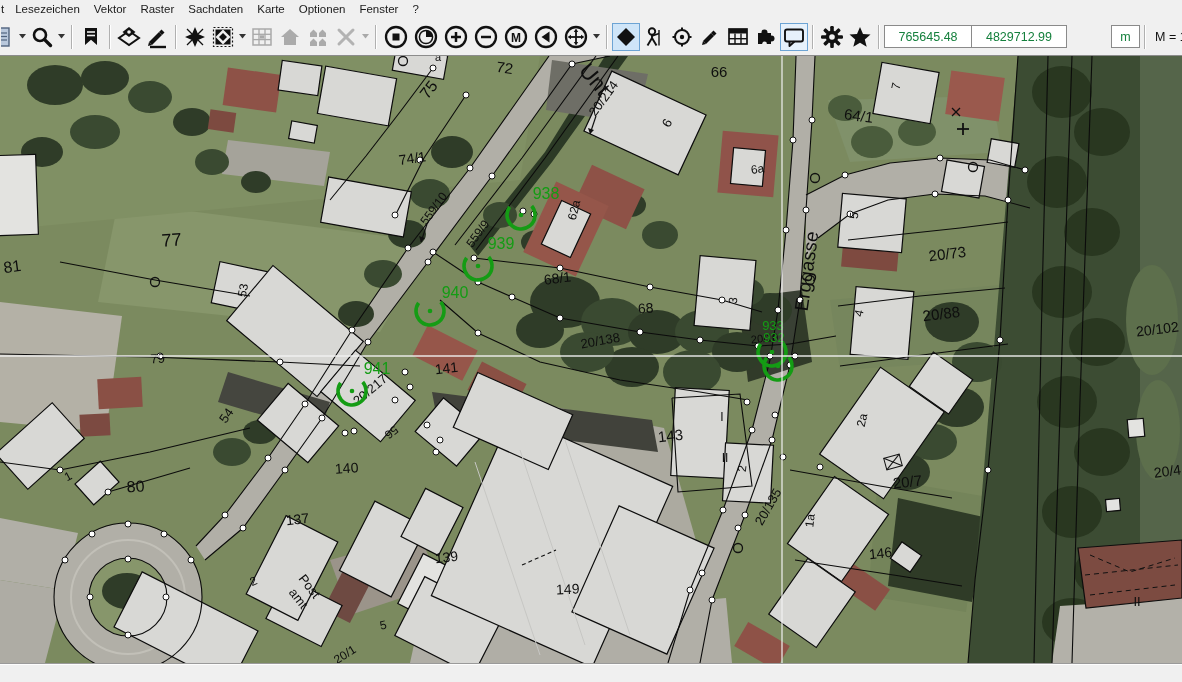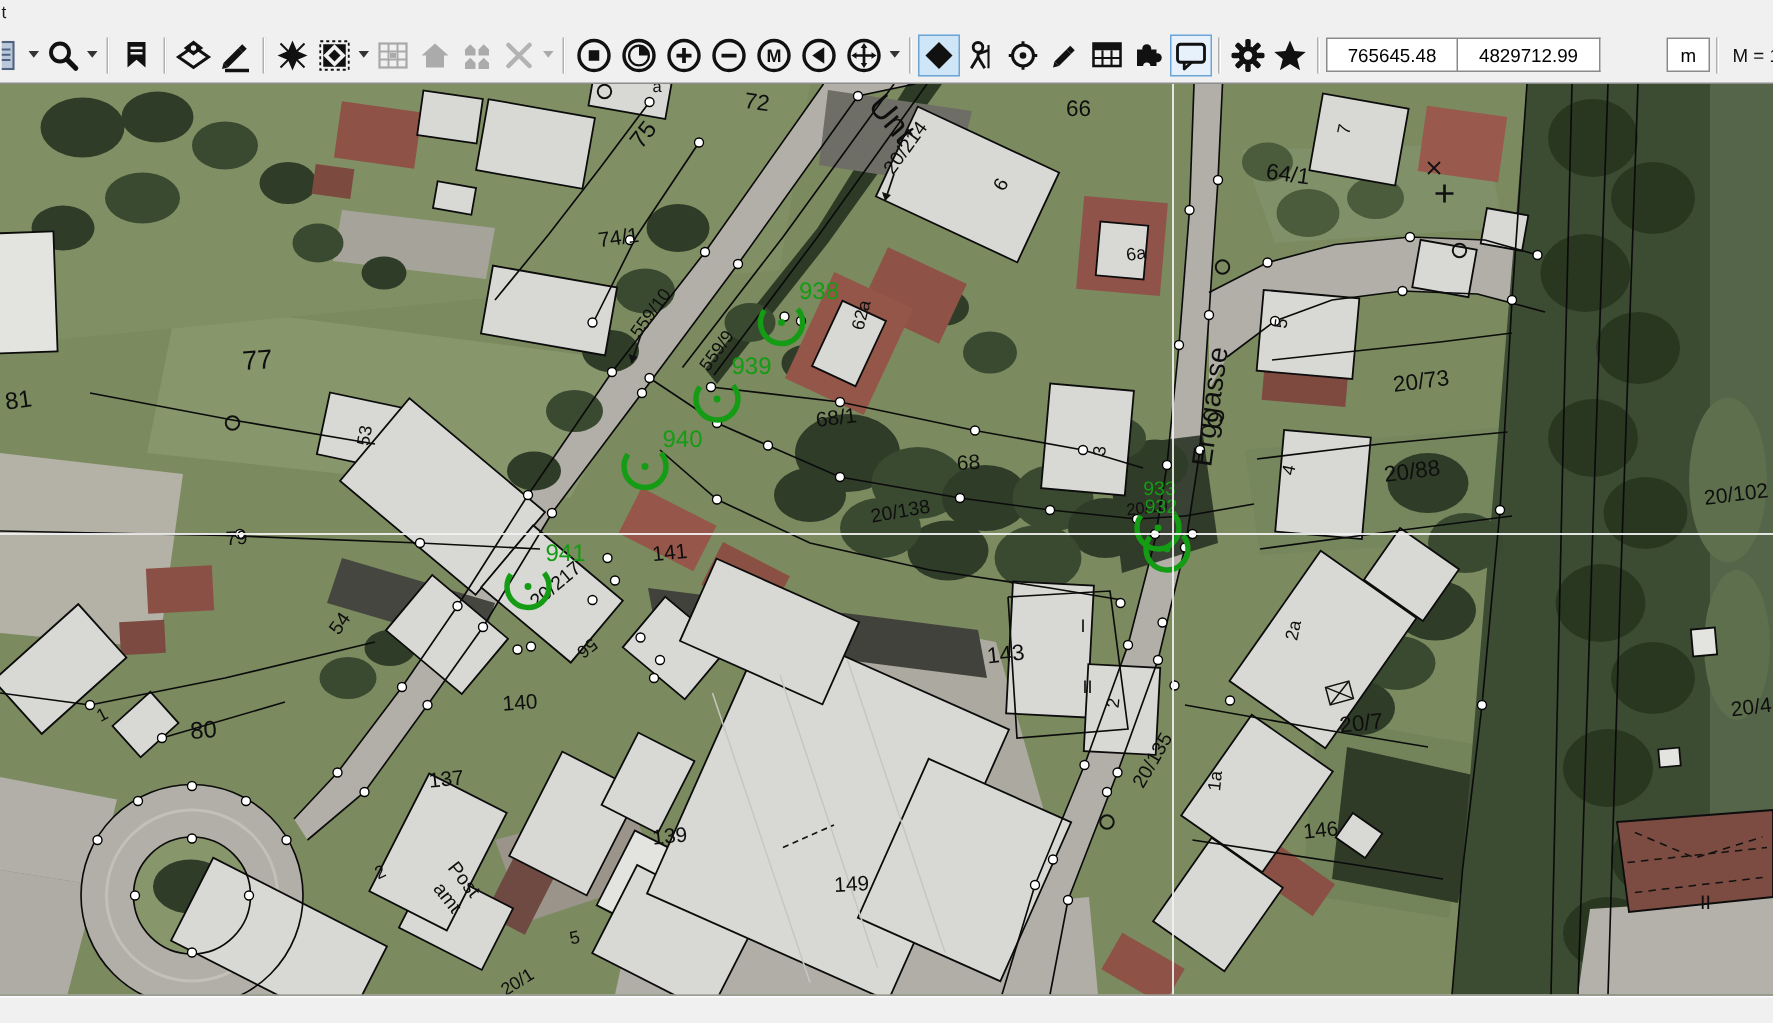--- a/index.html
+++ b/index.html
@@ -12,37 +12,47 @@
   
   .toolbar{height:37px;display:flex;align-items:center;background:#f0f0f0;border-bottom:1px solid #8c8c8c;}
   .tb{width:28px;height:28px;border:1px solid transparent;background:transparent;padding:0;margin:0;
       display:flex;align-items:center;justify-content:center;flex:none;}
   .tb.circ{width:30px;}
   .tb.cut{width:17px;overflow:hidden;justify-content:flex-end;margin-left:0;}
   .tb.active{background:#cfe5f8;border:1px solid #6da4d4;}
   .tb.active2{background:#e6f1fb;border:1px solid #6da4d4;}
   .caret{width:11px;height:28px;display:flex;align-items:center;justify-content:center;flex:none;}
   .sep{width:1px;height:24px;background:#b0b0b0;border-right:1px solid #ffffff;margin:0 4px;flex:none;}
-  .coordbox{height:21px;background:#ffffff;border:1px solid #8a8a8a;font-size:12.5px;color:#000000;
+  .coordbox{height:21px;background:#ffffff;border:1px solid #8a8a8a;font-size:12.5px;color:#15803d;
       display:flex;align-items:center;justify-content:center;flex:none;}
   .lbl{font-size:12.5px;color:#111;padding:0 5px;white-space:nowrap;}
   svg{display:block;}
   
   .map{position:relative;width:1182px;height:607px;background:#7b8a5f;overflow:hidden;}
   .map svg text{font-family:"Liberation Sans",sans-serif;}
   
   .statusbar{height:19px;background:#f0f0f0;border-top:1px solid #9a9a9a;box-shadow:inset 0 1px 0 #fdfdfd;}
 </style>
 </head>
 <body>
 
 <div class="app">
 
   <div class="menubar">
     <span class="mi mi-partial">t</span>
+    <span id="menuitems" style="display:flex">
+        <span class="mi">Lesezeichen</span>
+        <span class="mi">Vektor</span>
+        <span class="mi">Raster</span>
+        <span class="mi">Sachdaten</span>
+        <span class="mi">Karte</span>
+        <span class="mi">Optionen</span>
+        <span class="mi">Fenster</span>
+        <span class="mi">?</span>
+      </span>
   </div>
 
   <div class="toolbar">
     <button class="tb cut">
       <svg width="24" height="24">
           <rect x="-7" y="3" width="15" height="18" fill="#b9c8dc" stroke="#50637e" stroke-width="1.4"></rect>
           <line x1="-3" y1="8" x2="6" y2="8" stroke="#50637e" stroke-width="1.2"></line>
           <line x1="-3" y1="11.5" x2="6" y2="11.5" stroke="#50637e" stroke-width="1.2"></line>
           <line x1="-3" y1="15" x2="6" y2="15" stroke="#50637e" stroke-width="1.2"></line>
         </svg>

